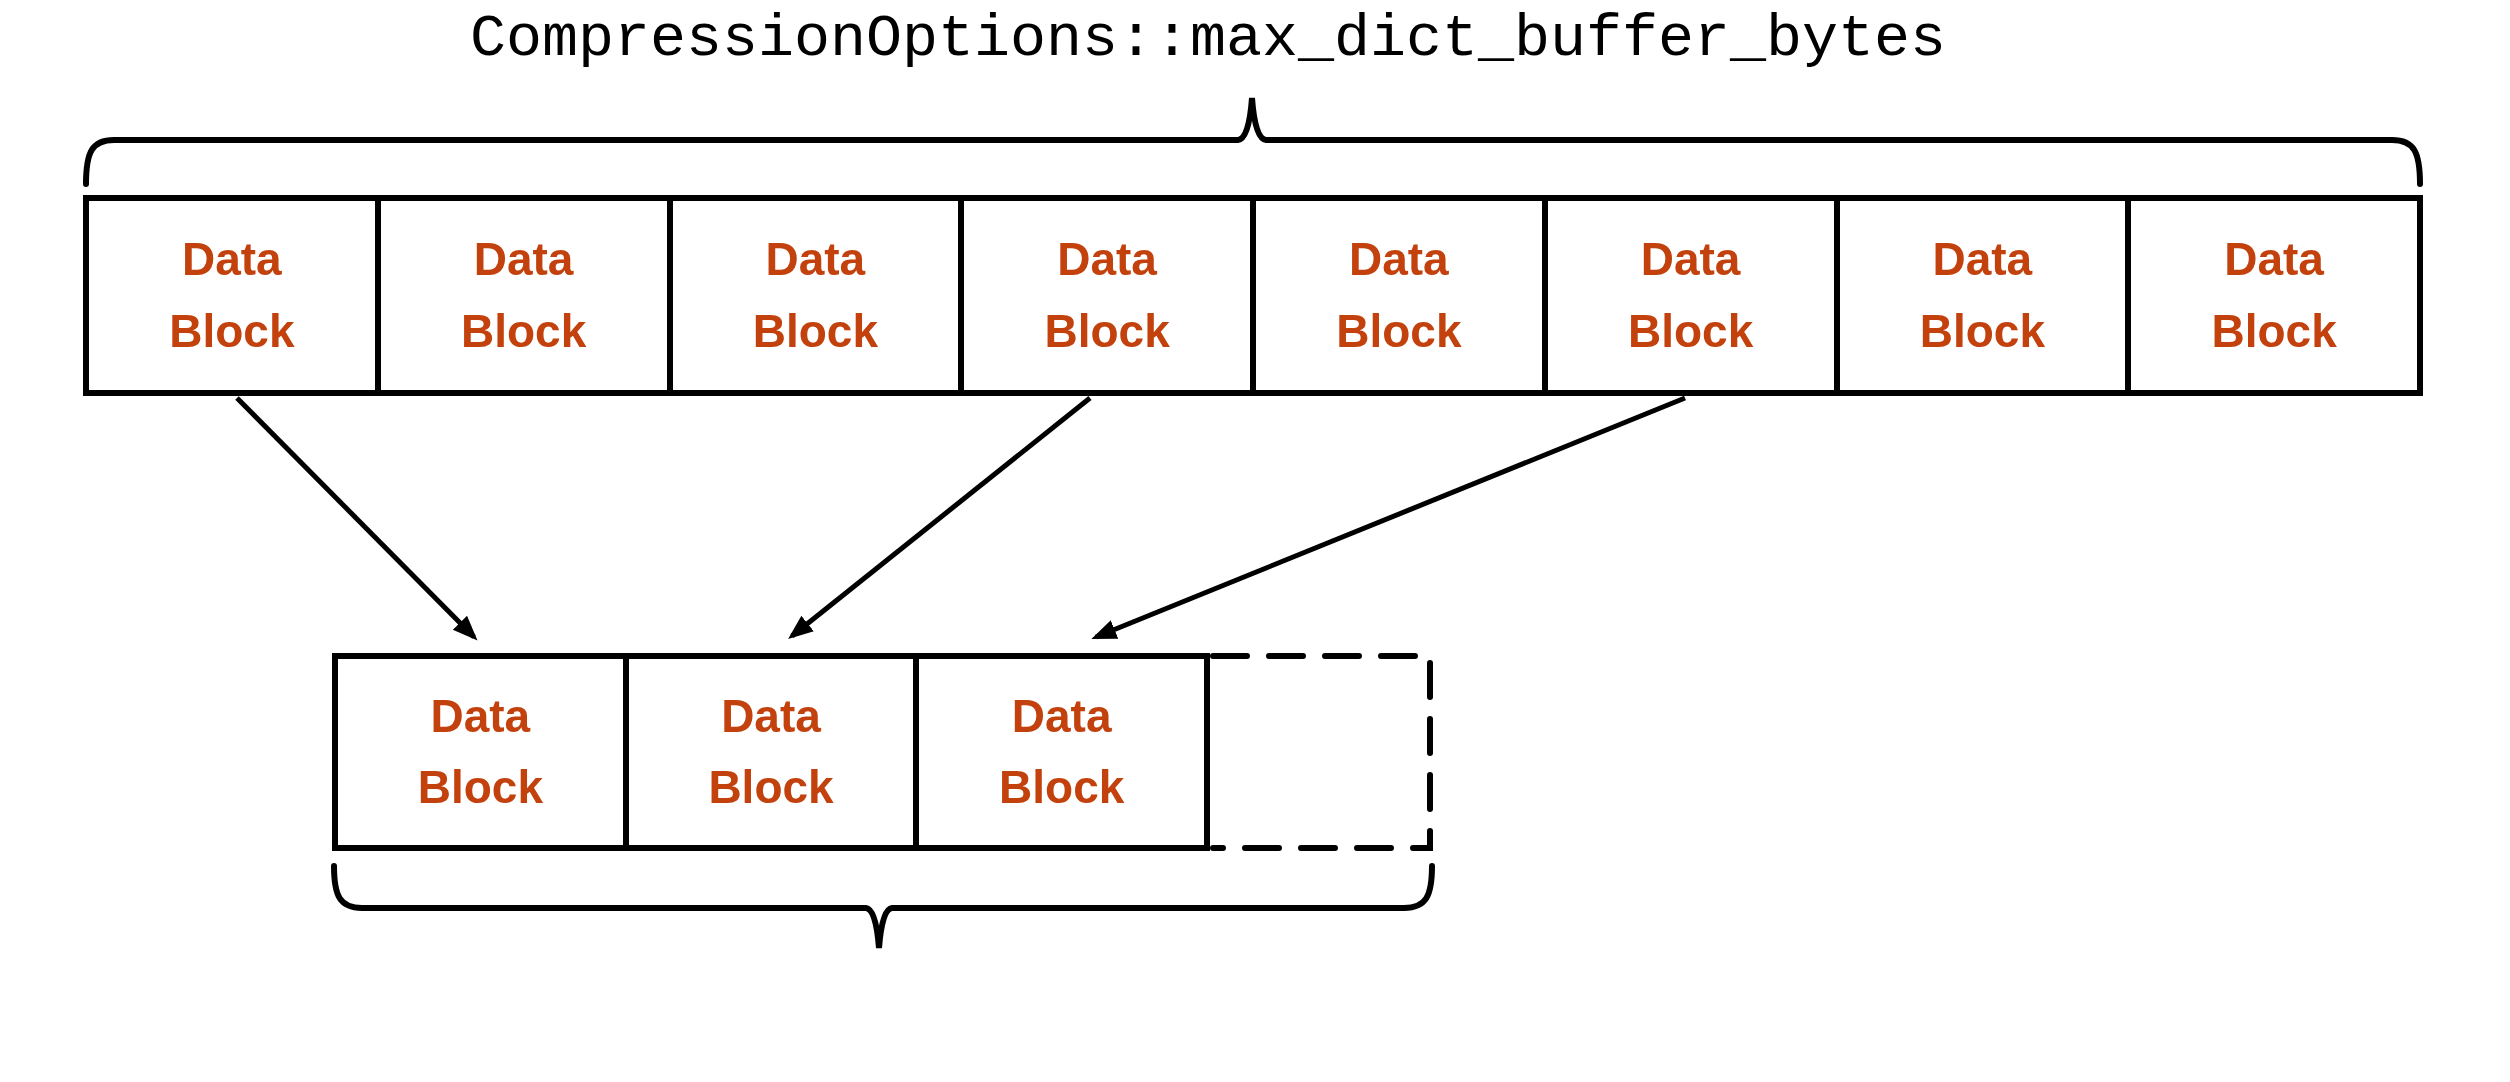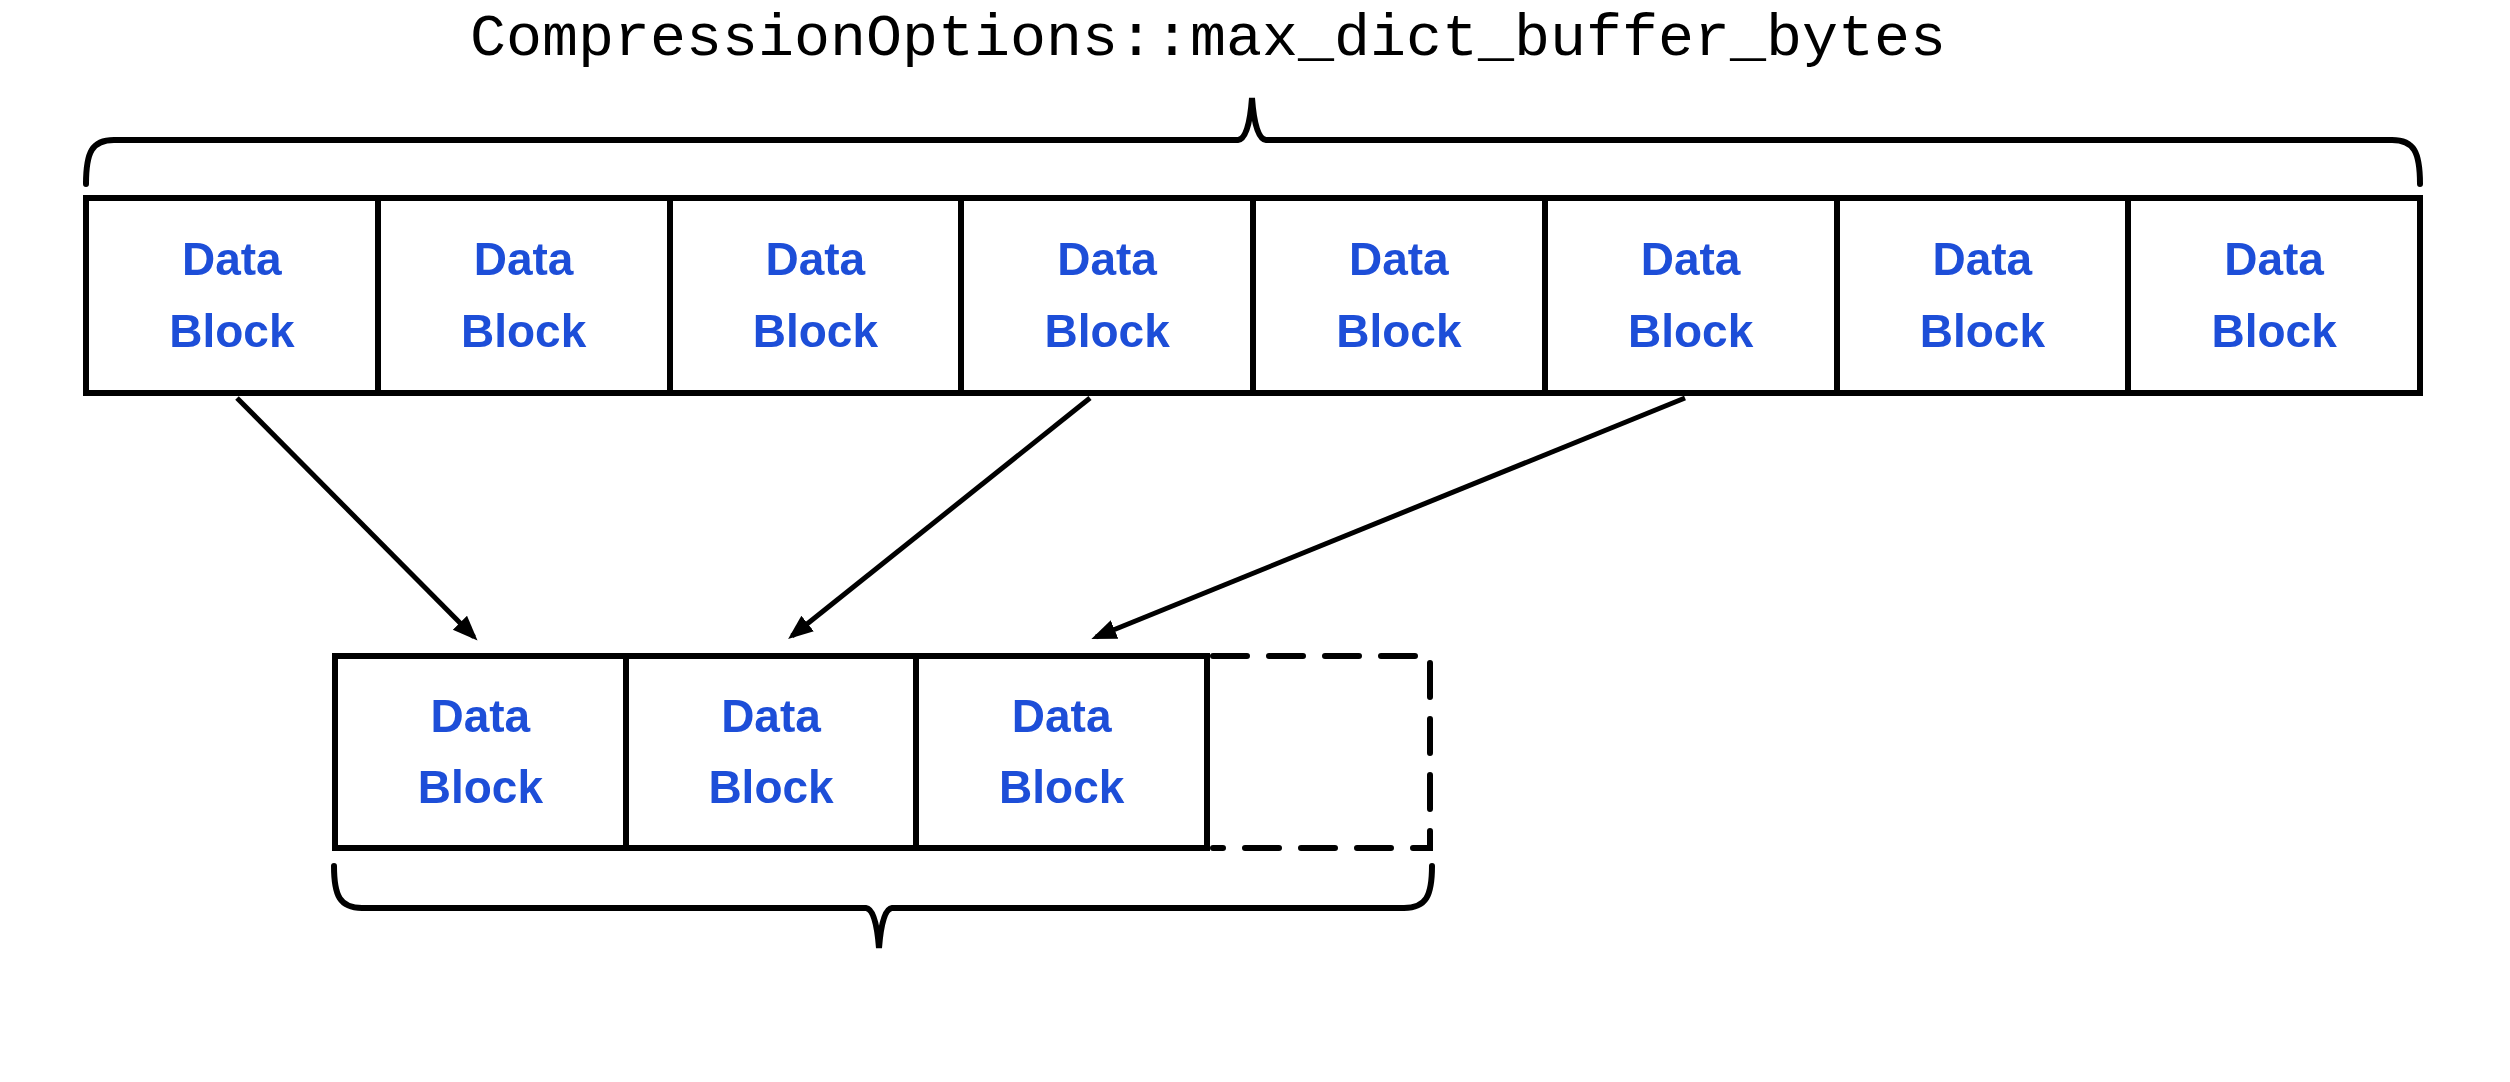--- a/index.html
+++ b/index.html
@@ -45,21 +45,21 @@
     align-items: center;
     justify-content: center;
   }
   .block + .block { margin-left: -6px; }
 
   .block-label {
     font-family: "Liberation Sans", sans-serif;
     font-size: 46px;
     font-weight: 600;
     line-height: 1.55;
-    color: #1d4ed8;
+    color: #c2410c;
     text-align: center;
     white-space: pre-line;
   }
 
   .overlay {
     position: absolute;
     left: 0;
     top: 0;
     width: 2510px;
     height: 1082px;

